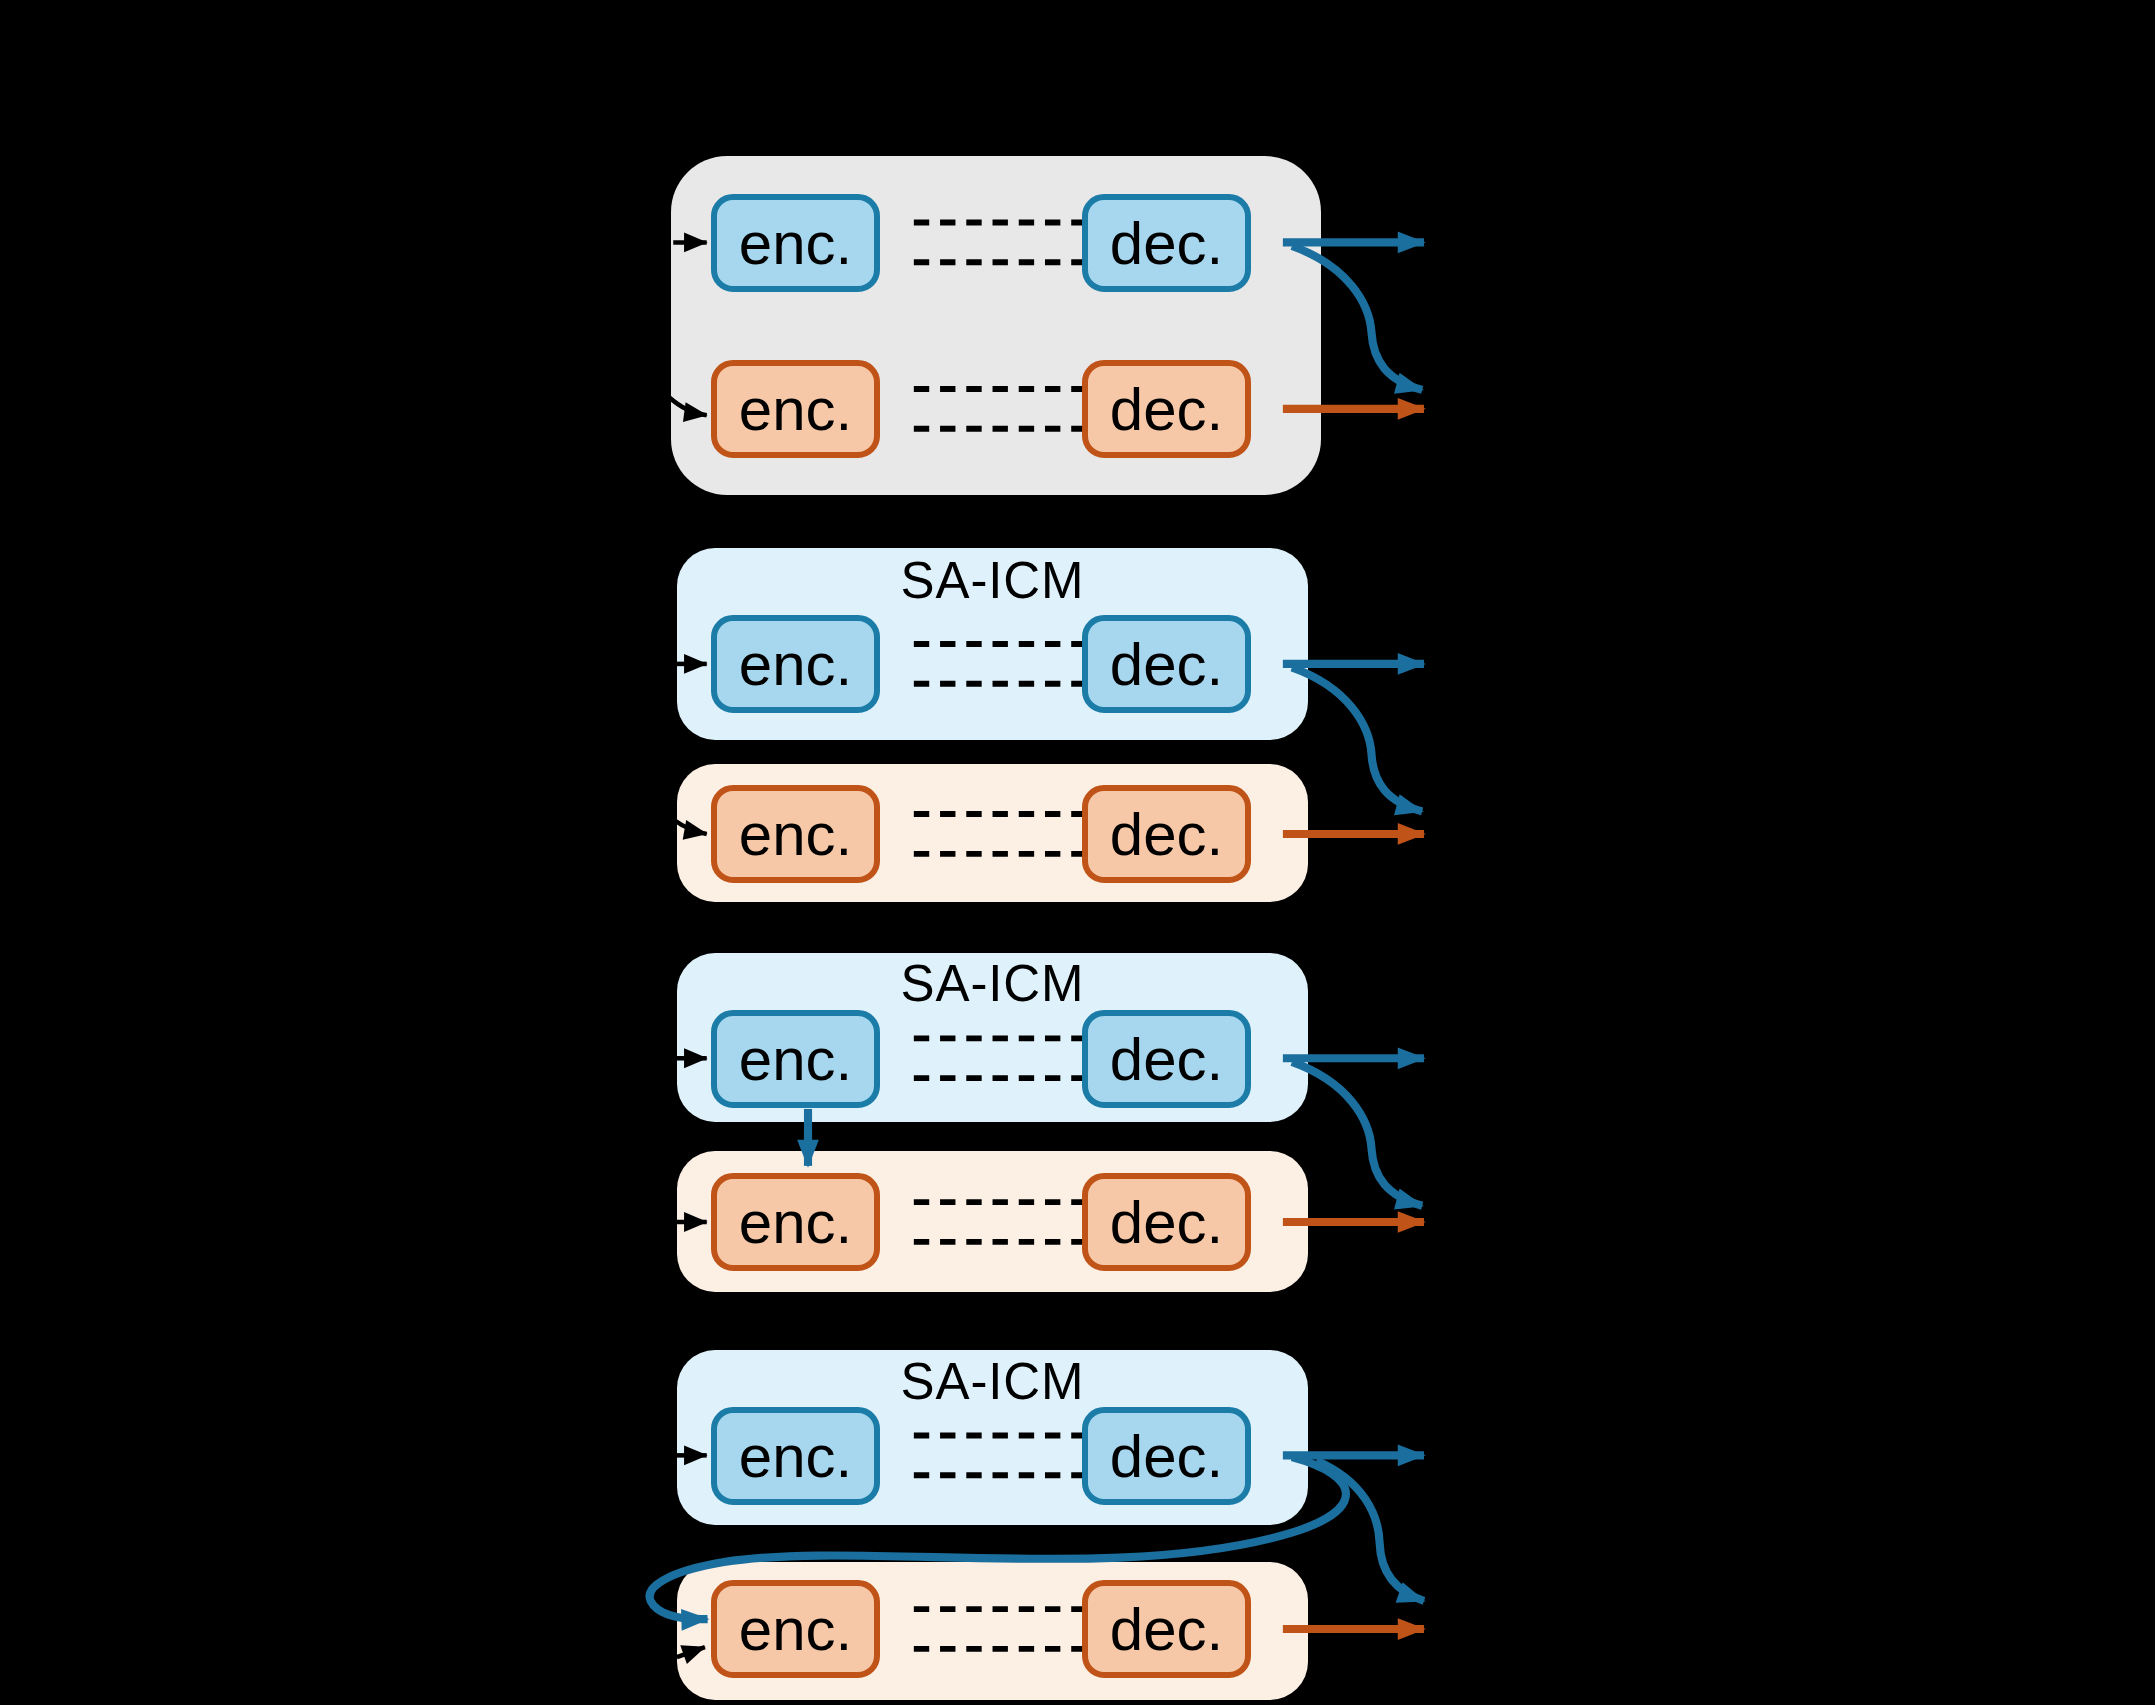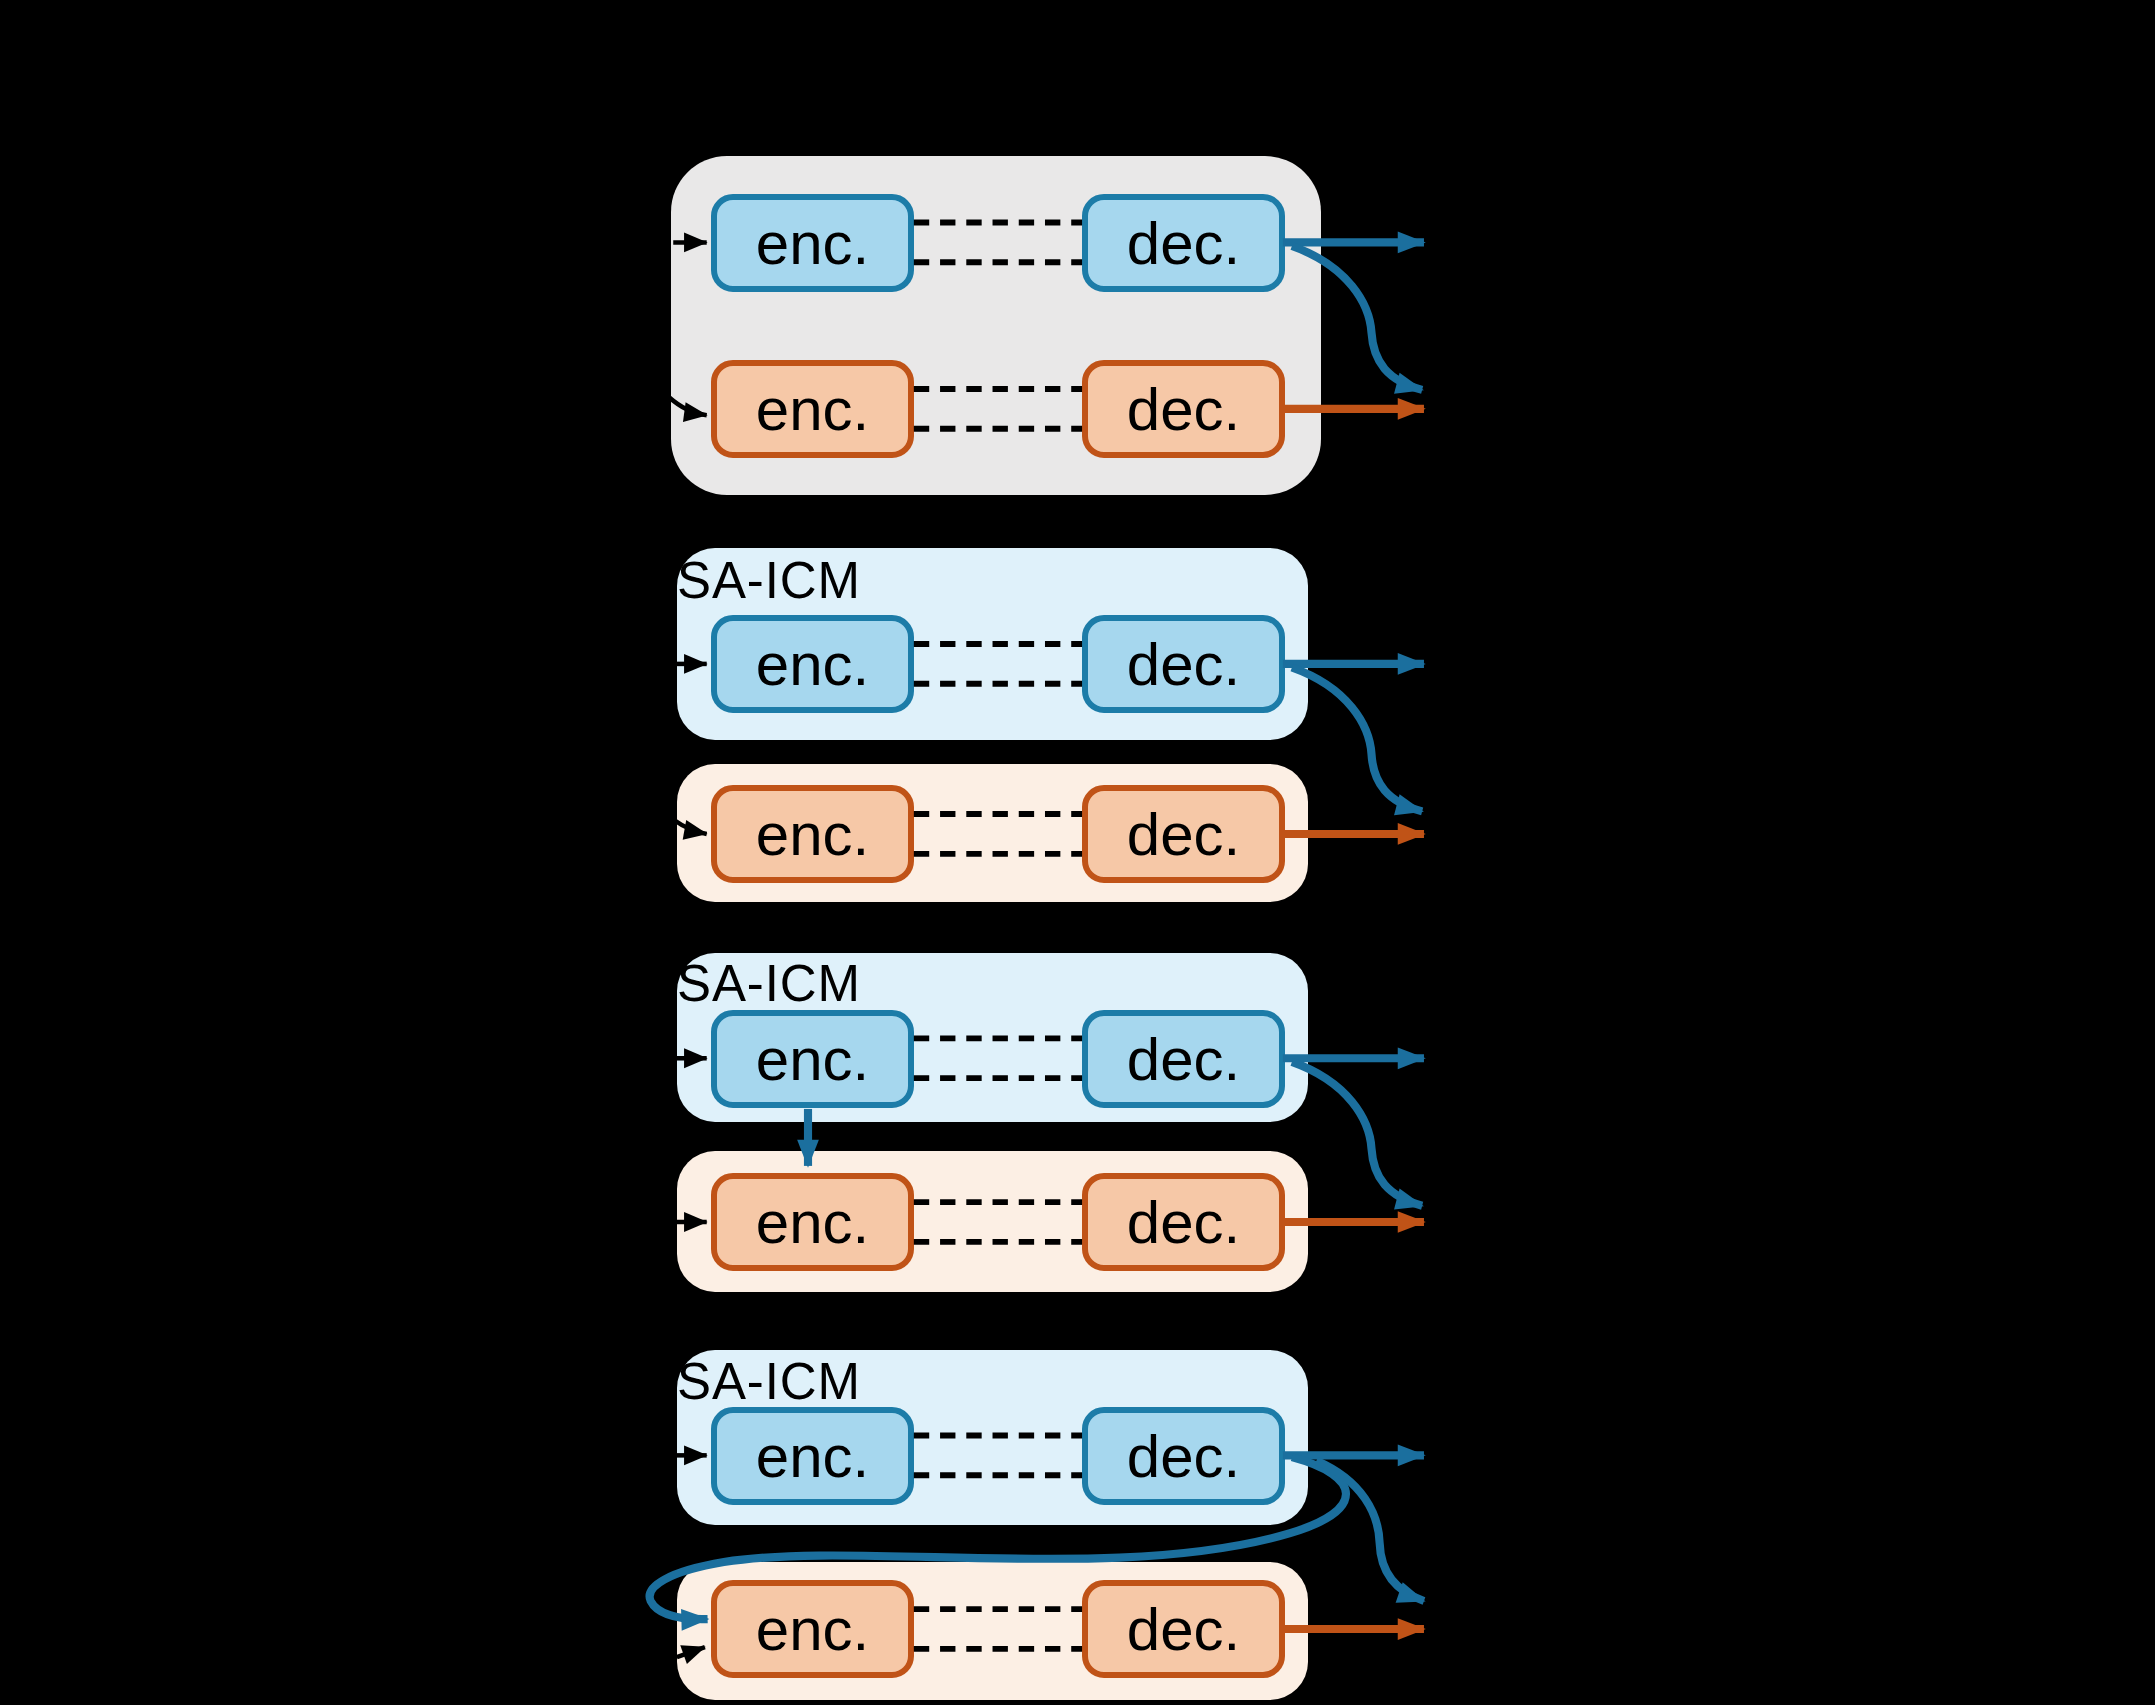--- a/index.html
+++ b/index.html
@@ -9,25 +9,25 @@
     background:var(--background,#000);
     font-family:"Liberation Sans",sans-serif;
     overflow:hidden;
   }
   .container{position:absolute;}
   .container.shared{background:var(--shared-container-fill);border-radius:56px;}
   .container.human{background:var(--human-container-fill);border-radius:38px;}
   .container.machine{background:var(--machine-container-fill);border-radius:38px;}
   .group-header{
     position:absolute;left:677px;width:631px;
-    text-align:left;font-size:51px;line-height:54px;
+    text-align:center;font-size:51px;line-height:54px;
     color:var(--label-text,#000);letter-spacing:0.9px;
   }
   .codec-box{
-    position:absolute;width:203px;height:98px;
+    position:absolute;width:169px;height:98px;
     border-radius:22px;border:6.3px solid;box-sizing:border-box;
     display:flex;align-items:center;justify-content:center;
     font-size:60px;color:var(--label-text,#000);
   }
   .codec-box.human{background:var(--human-box-fill);border-color:var(--human-box-border);}
   .codec-box.machine{background:var(--machine-box-fill);border-color:var(--machine-box-border);}
   svg.overlay{position:absolute;left:0;top:0;}
   .s-blue{stroke:var(--blue-arrow);stroke-width:9;fill:none;}
   .s-orange{stroke:var(--orange-arrow);stroke-width:9;fill:none;}
   .s-black{stroke:var(--black-arrow);stroke-width:5;fill:none;}

